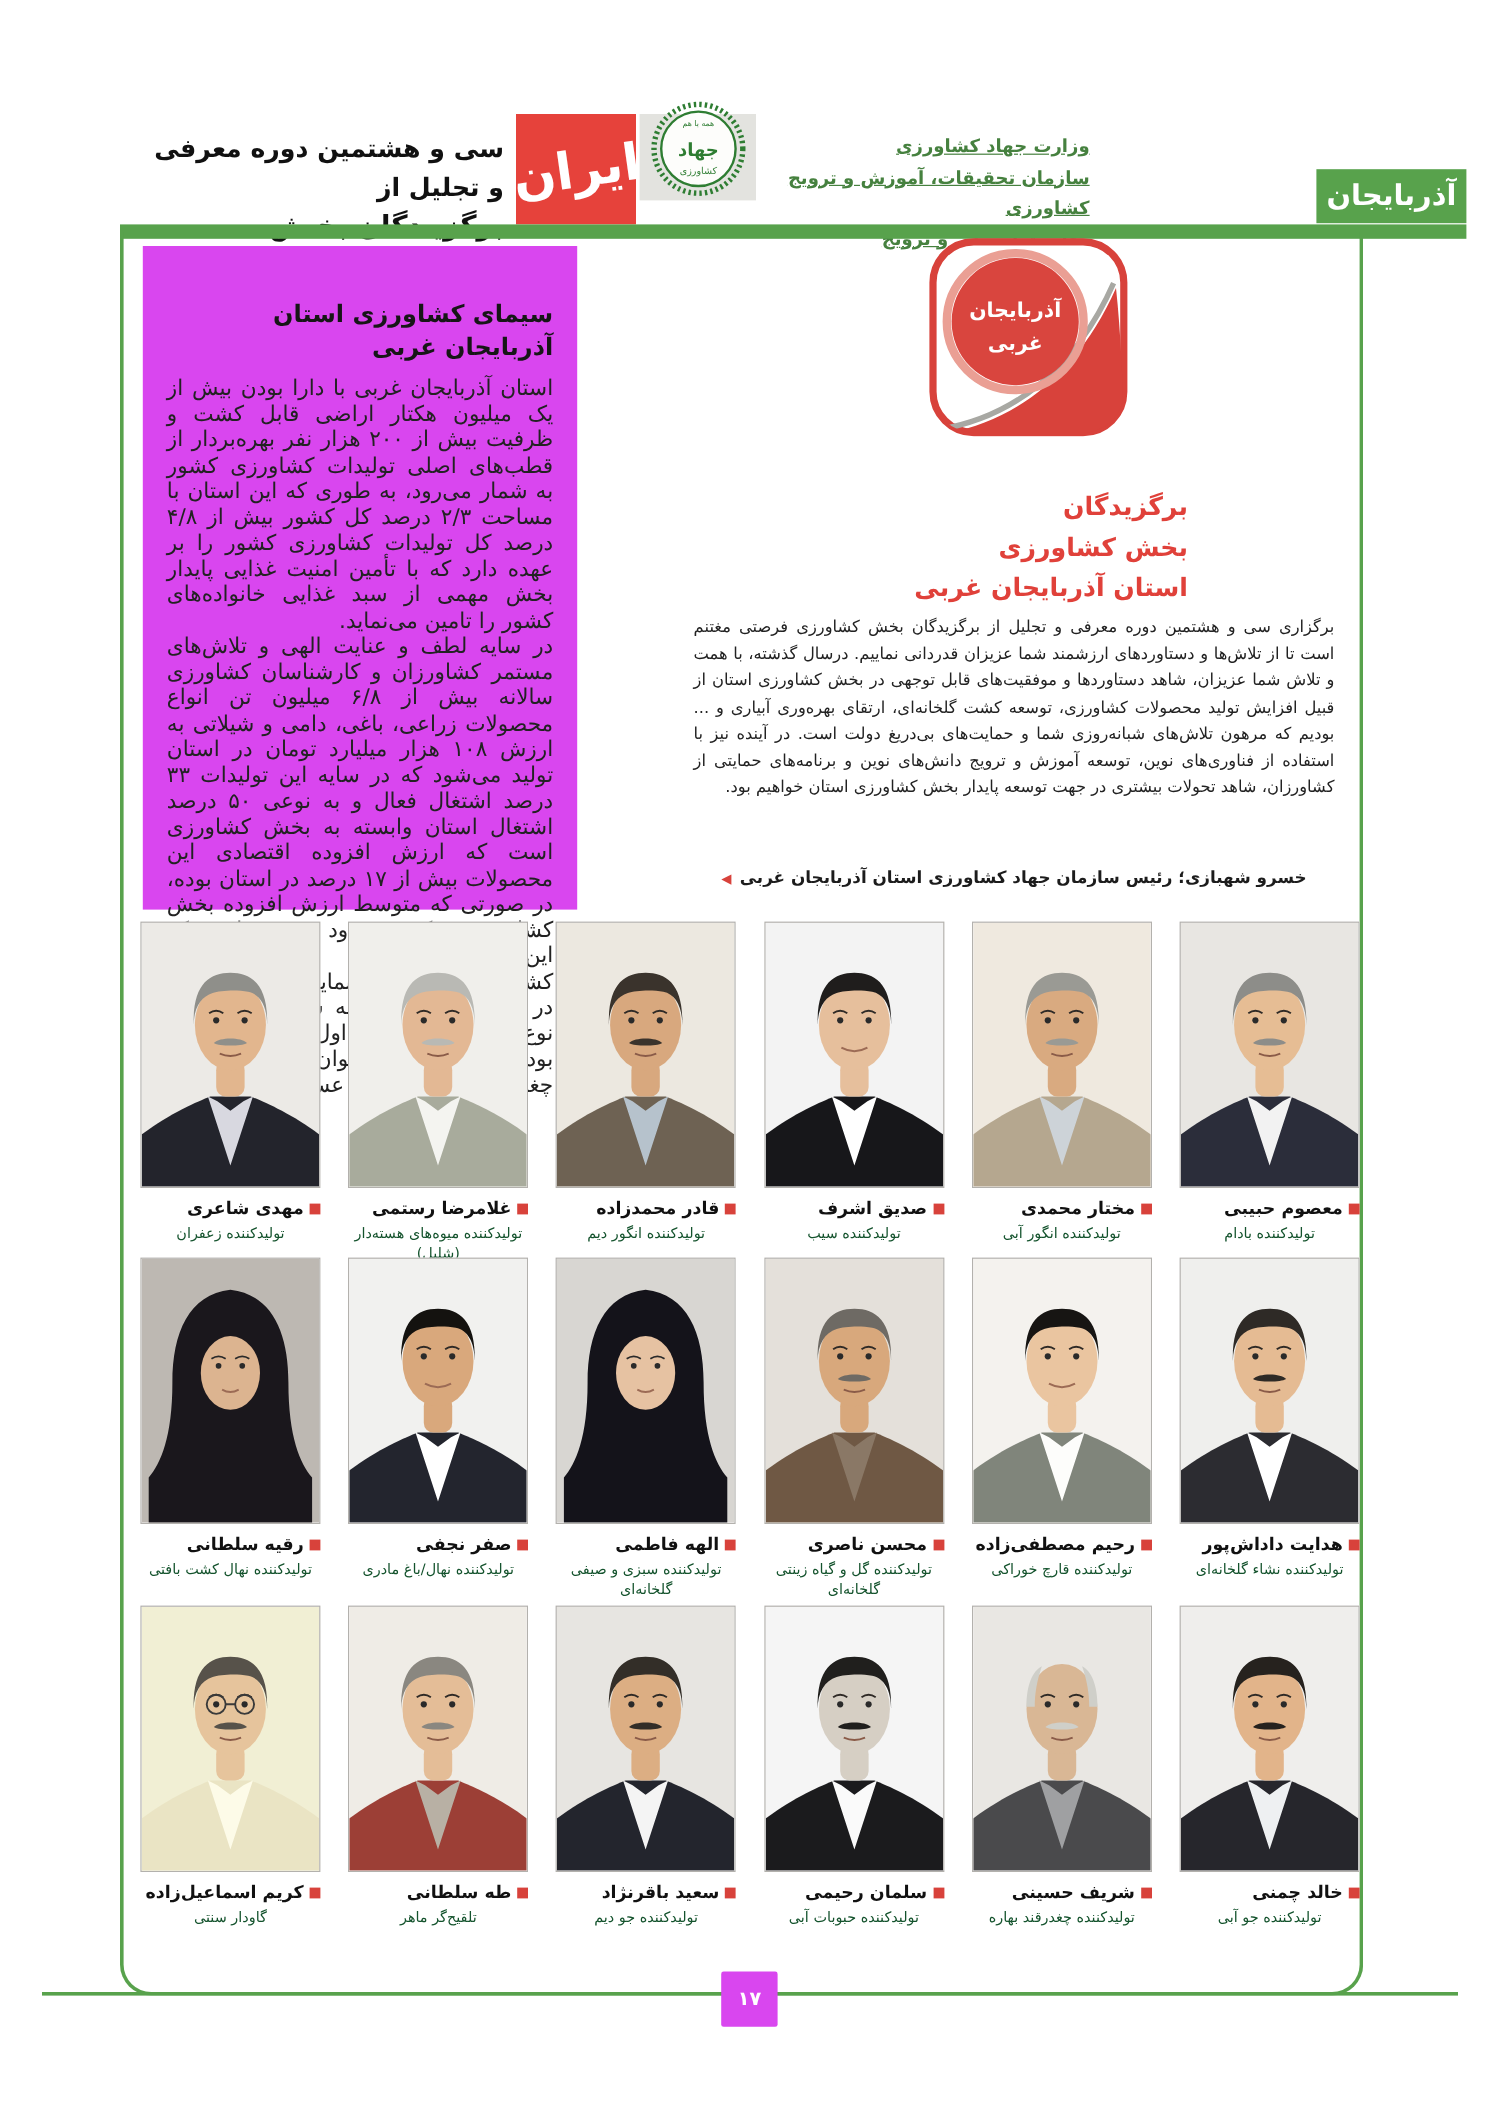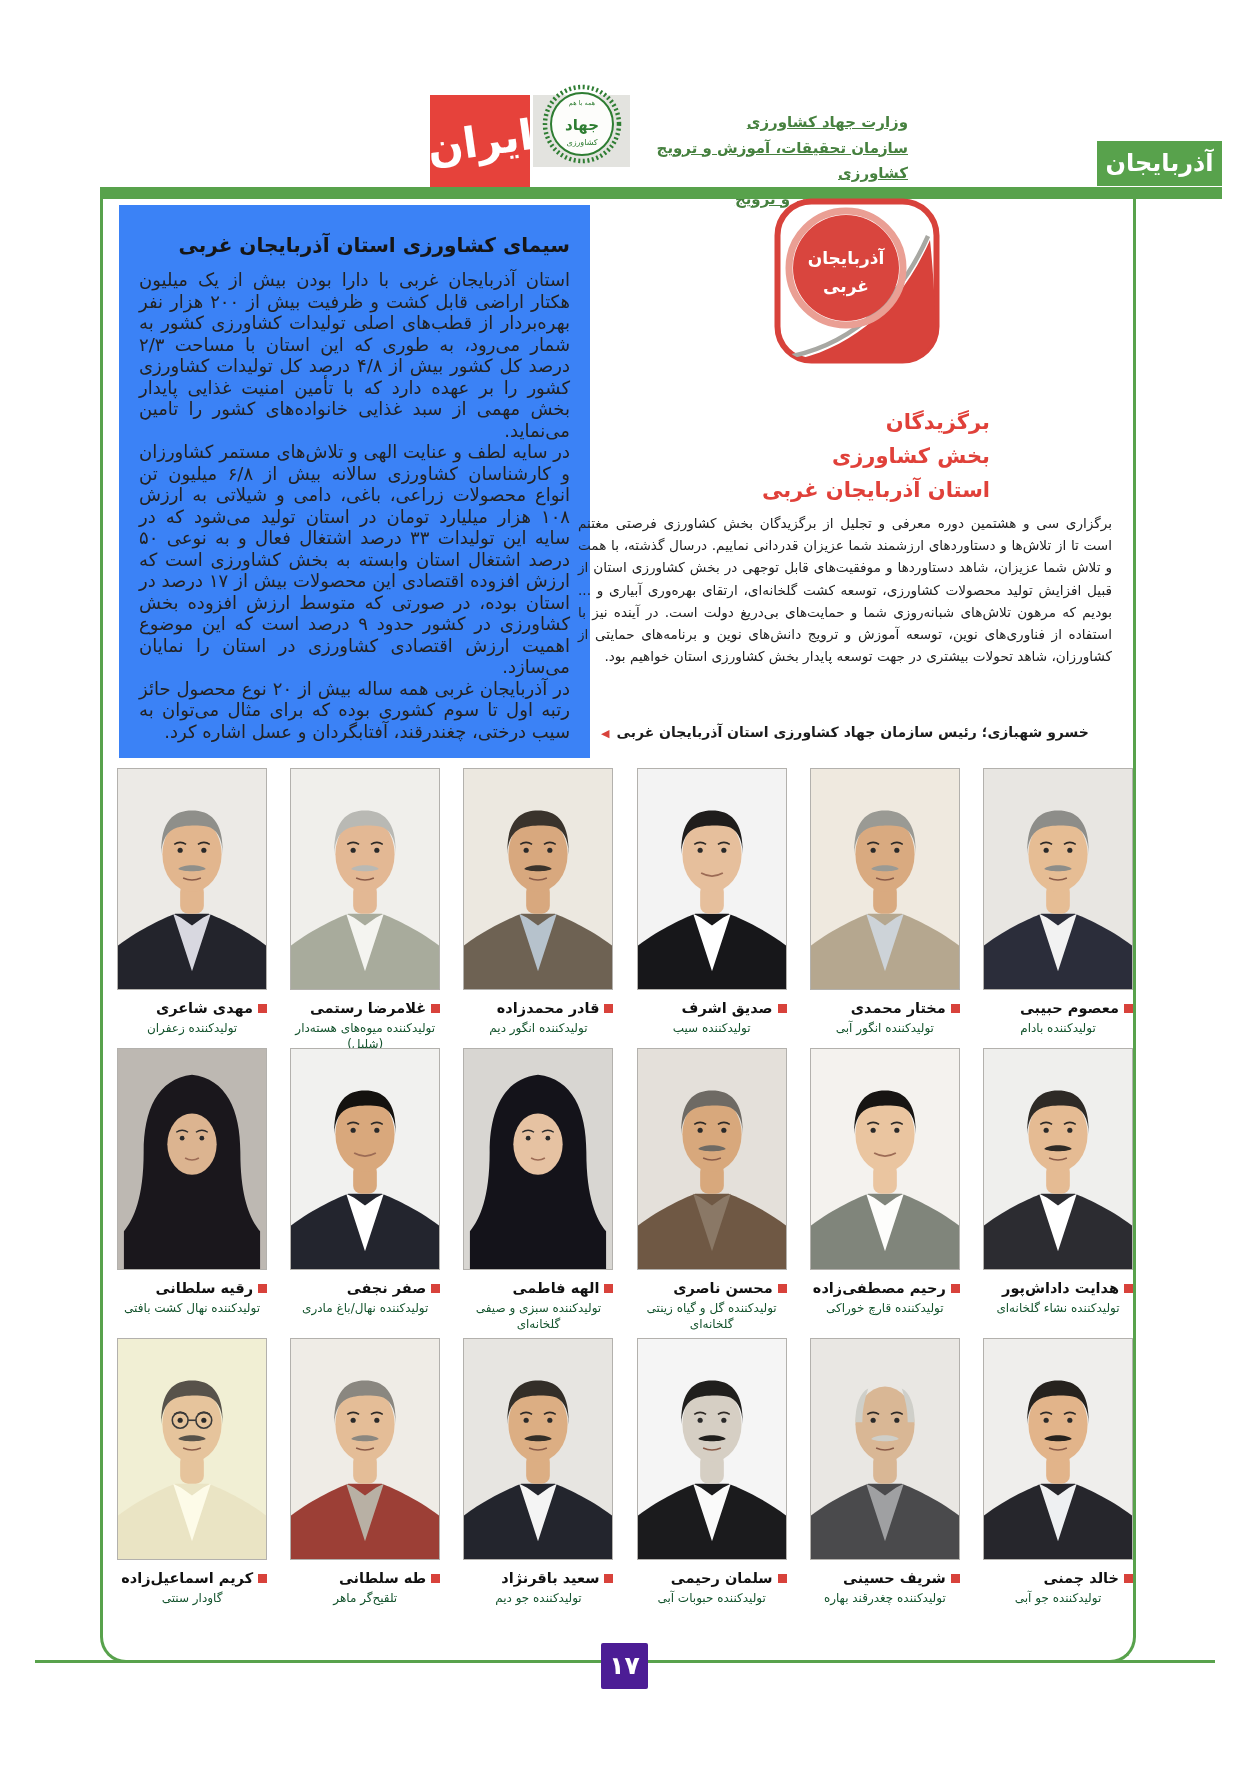--- a/index.html
+++ b/index.html
@@ -12,48 +12,52 @@
   .event-title .l2{font-size:23px;line-height:34px;}
   .iran-box{left:430px;top:95px;width:100px;height:92px;background:#e6423b;display:flex;align-items:center;justify-content:center;}
   .iran-box span{color:#fff;font-size:42px;font-weight:bold;transform:rotate(-8deg);}
   .jahad-box{left:533px;top:95px;width:97px;height:72px;background:#e3e3df;display:flex;align-items:flex-end;justify-content:center;}
   .ministry{left:640px;top:110px;width:268px;text-align:right;direction:rtl;color:#46813f;font-weight:bold;font-size:15px;line-height:25.5px;text-decoration:underline;}
   .province-tab{left:1097px;top:141px;width:125px;height:45px;background:#58a24c;color:#fff;font-weight:bold;font-size:24px;line-height:45px;text-align:center;direction:rtl;}
   
   .green-bar{left:100px;top:187px;width:1122px;height:12px;background:#58a24c;}
   .frame{left:100px;top:193px;width:1036px;height:1470px;border-left:3px solid #58a24c;border-right:3px solid #58a24c;border-bottom:3px solid #58a24c;border-radius:0 0 26px 26px;box-sizing:border-box;}
   
-  .article-box{left:119px;top:205px;width:471px;height:553px;background:#3b82f6;box-sizing:border-box;padding:26px 20px 0 20px;direction:rtl;}
+  .article-box{left:119px;top:205px;width:362px;height:553px;background:#d946ef;box-sizing:border-box;padding:42px 20px 0 20px;direction:rtl;}
   .article-box h2{margin:0 0 10px 0;font-size:20px;line-height:28px;text-align:right;color:#161616;}
   .article-box p{margin:0;font-size:18px;line-height:21.5px;text-align:justify;color:#222;}
   
   .badge{left:774px;top:198px;width:166px;height:166px;}
   .red-heading{left:578px;top:405px;width:534px;padding-right:122px;box-sizing:border-box;direction:rtl;text-align:right;color:#e0413a;font-weight:bold;font-size:21px;line-height:34px;}
   .col-body{left:578px;top:512px;width:534px;direction:rtl;text-align:justify;font-size:13.6px;line-height:22.2px;color:#222;}
   .byline{left:578px;top:724px;width:534px;direction:rtl;text-align:center;font-size:14px;font-weight:600;color:#1c1c1c;}
   .byline .tri{color:#d8423b;font-size:11px;margin-right:7px;}
   
   .grid-row{position:absolute;left:117px;width:1016px;display:grid;grid-template-columns:repeat(6,150px);justify-content:space-between;direction:rtl;}
   .row1{top:768px;} .row2{top:1048px;} .row3{top:1338px;}
   .cell{width:150px;}
   .photo{width:150px;height:222px;border:1px solid #b3b1ad;box-sizing:border-box;background:#fff;overflow:hidden;}
   .photo svg{display:block;width:100%;height:100%;}
   .pname{margin-top:9px;direction:rtl;text-align:right;font-weight:bold;font-size:14.5px;line-height:18px;color:#111;}
   .pname .sq{display:inline-block;width:9px;height:9px;background:#d8423b;margin-left:5px;}
   .prole{margin-top:3px;direction:rtl;text-align:center;font-size:12px;line-height:16px;color:#14532d;}
   
   .footer-line{left:35px;top:1660px;width:1180px;height:3px;background:#58a24c;}
-  .page-num{left:601px;top:1643px;width:47px;height:46px;background:#4c1d95;border-radius:2px;color:#fff;font-weight:bold;font-size:25px;line-height:46px;text-align:center;}
+  .page-num{left:601px;top:1643px;width:47px;height:46px;background:#d946ef;border-radius:2px;color:#fff;font-weight:bold;font-size:16px;line-height:46px;text-align:center;}
   svg text{font-family:"DejaVu Sans",sans-serif;}
 </style>
 </head>
 <body>
 
 <div class="page">
 
+  <div class="abs event-title">
+    <div class="l1">سی و هشتمین دوره معرفی و تجلیل از</div>
+    <div class="l2">برگزیـدگان بخـش کشـاورزی</div>
+  </div>
 
   <div class="abs iran-box">
     <span>ایران</span>
   </div>
 
   <div class="abs jahad-box">
     <svg width="84" height="88" viewBox="0 0 84 88">
       <circle cx="42" cy="45" r="37" fill="none" stroke="#2e7d32" stroke-width="4.5" stroke-dasharray="2,2.6"></circle>
       <circle cx="42" cy="45" r="31" fill="#fdfdfb" stroke="#2e7d32" stroke-width="2"></circle>
       <text x="42" y="26" text-anchor="middle" font-size="6.5" fill="#2e7d32">همه با هم</text>

